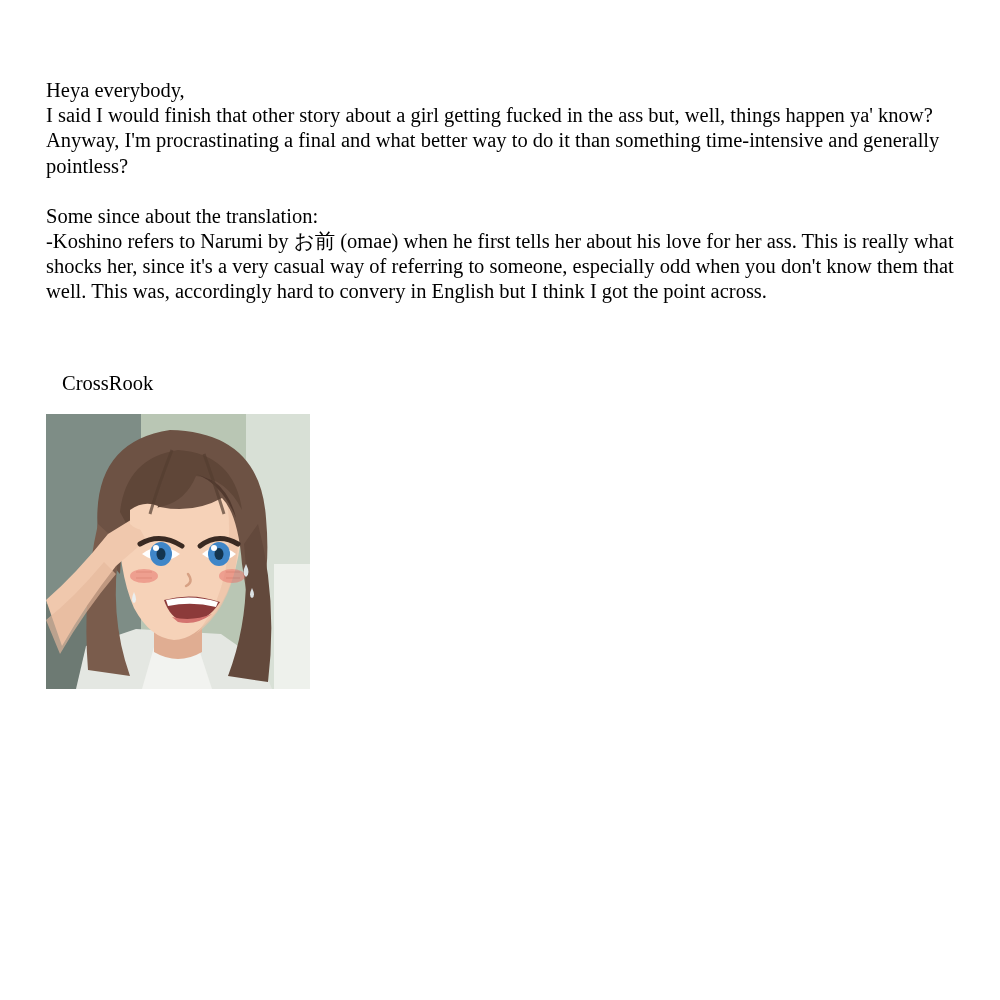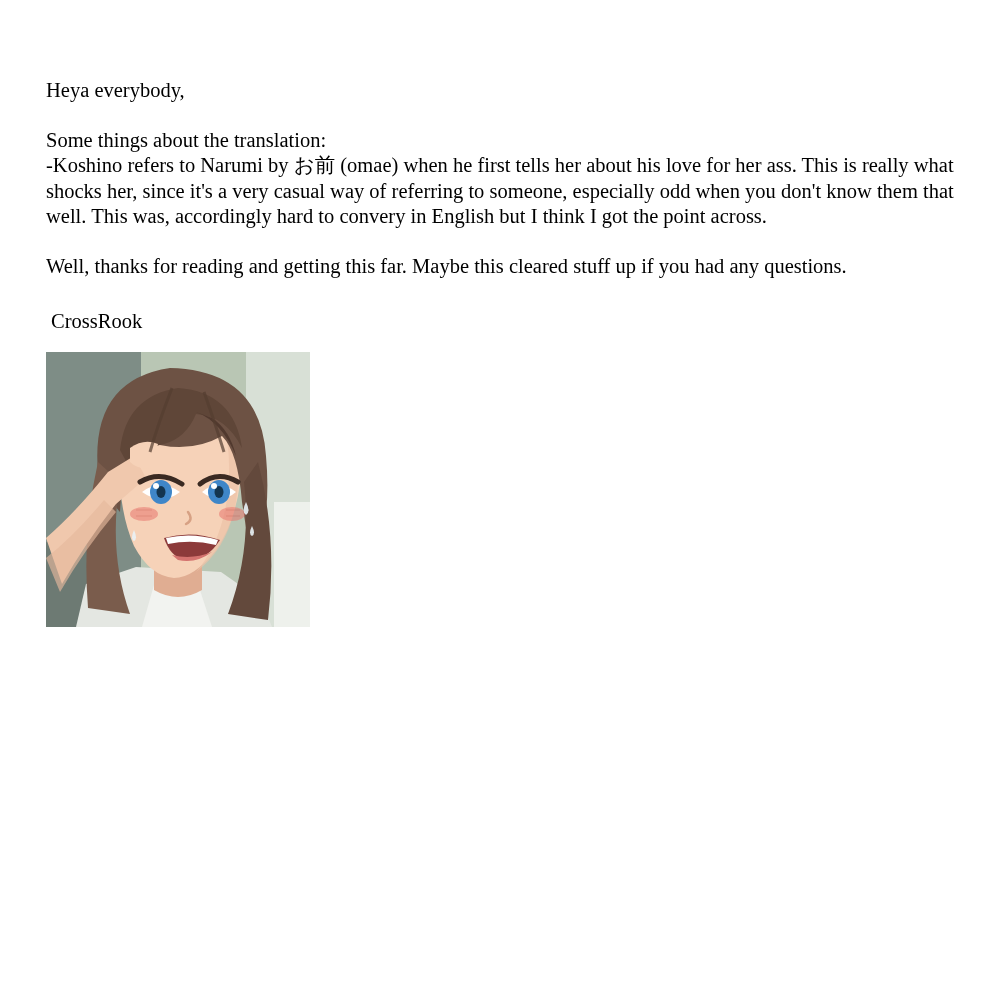--- a/index.html
+++ b/index.html
@@ -27,49 +27,49 @@
     margin: 0;
     max-width: 932px;
     white-space: pre-wrap;
   }
   .para-gap {
     height: 25px;
   }
   .sig {
     font-size: 20.5px;
     line-height: 25.2px;
-    margin: 5px;
+    margin: 16px;
   }
   .illustration-wrap {
     margin-top: 18px;
     width: 264px;
     height: 275px;
   }
   .illustration {
     display: block;
     width: 264px;
     height: 275px;
     border: 0;
   }
 </style>
 </head>
 <body>
 
 <div class="page">
 
   <p class="para">Heya everybody,</p>
+  <p class="para">I said I would finish that other story about a girl getting fucked in the ass but, well, things happen ya' know? Anyway, I'm procrastinating a final and what better way to do it than something time-intensive and generally pointless?</p>
 
   <div class="para-gap"></div>
 
-  <p class="para">Some things about the translation:</p>
+  <p class="para">Some since about the translation:</p>
   <p class="para">-Koshino refers to Narumi by お前 (omae) when he first tells her about his love for her ass. This is really what shocks her, since it's a very casual way of referring to someone, especially odd when you don't know them that well. This was, accordingly hard to convery in English but I think I got the point across.</p>
 
   <div class="para-gap"></div>
 
-  <p class="para">Well, thanks for reading and getting this far. Maybe this cleared stuff up if you had any questions.</p>
 
   <div class="para-gap"></div>
 
   <p class="sig">CrossRook</p>
 
   <div class="illustration-wrap">
     <svg class="illustration" viewBox="0 0 264 275" xmlns="http://www.w3.org/2000/svg">
       <defs>
         <clipPath id="frame">
           <rect x="0" y="0" width="264" height="275"></rect>

